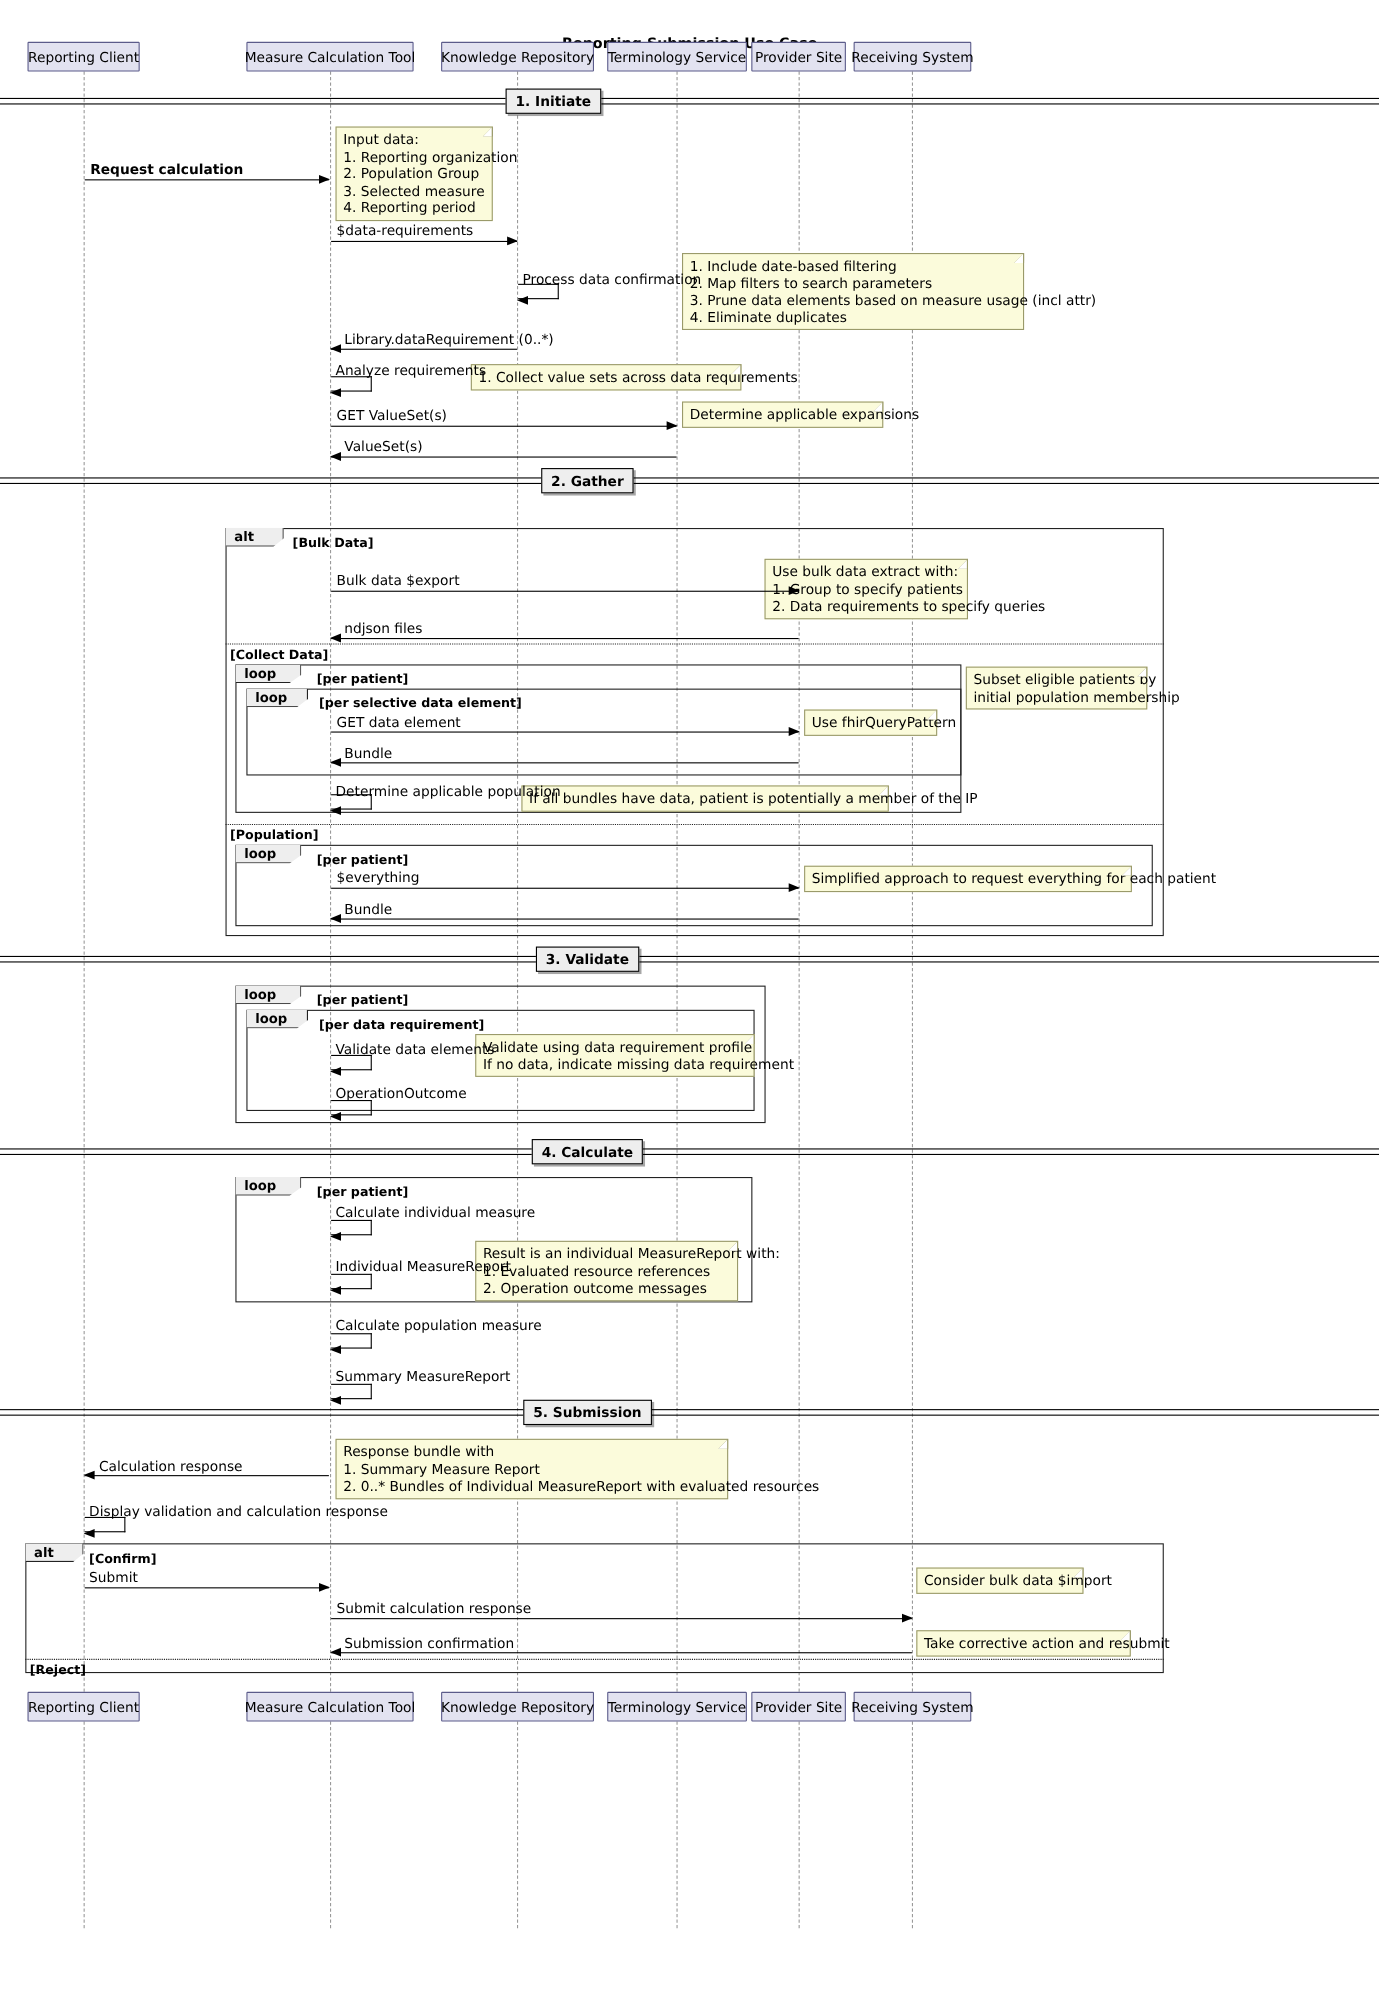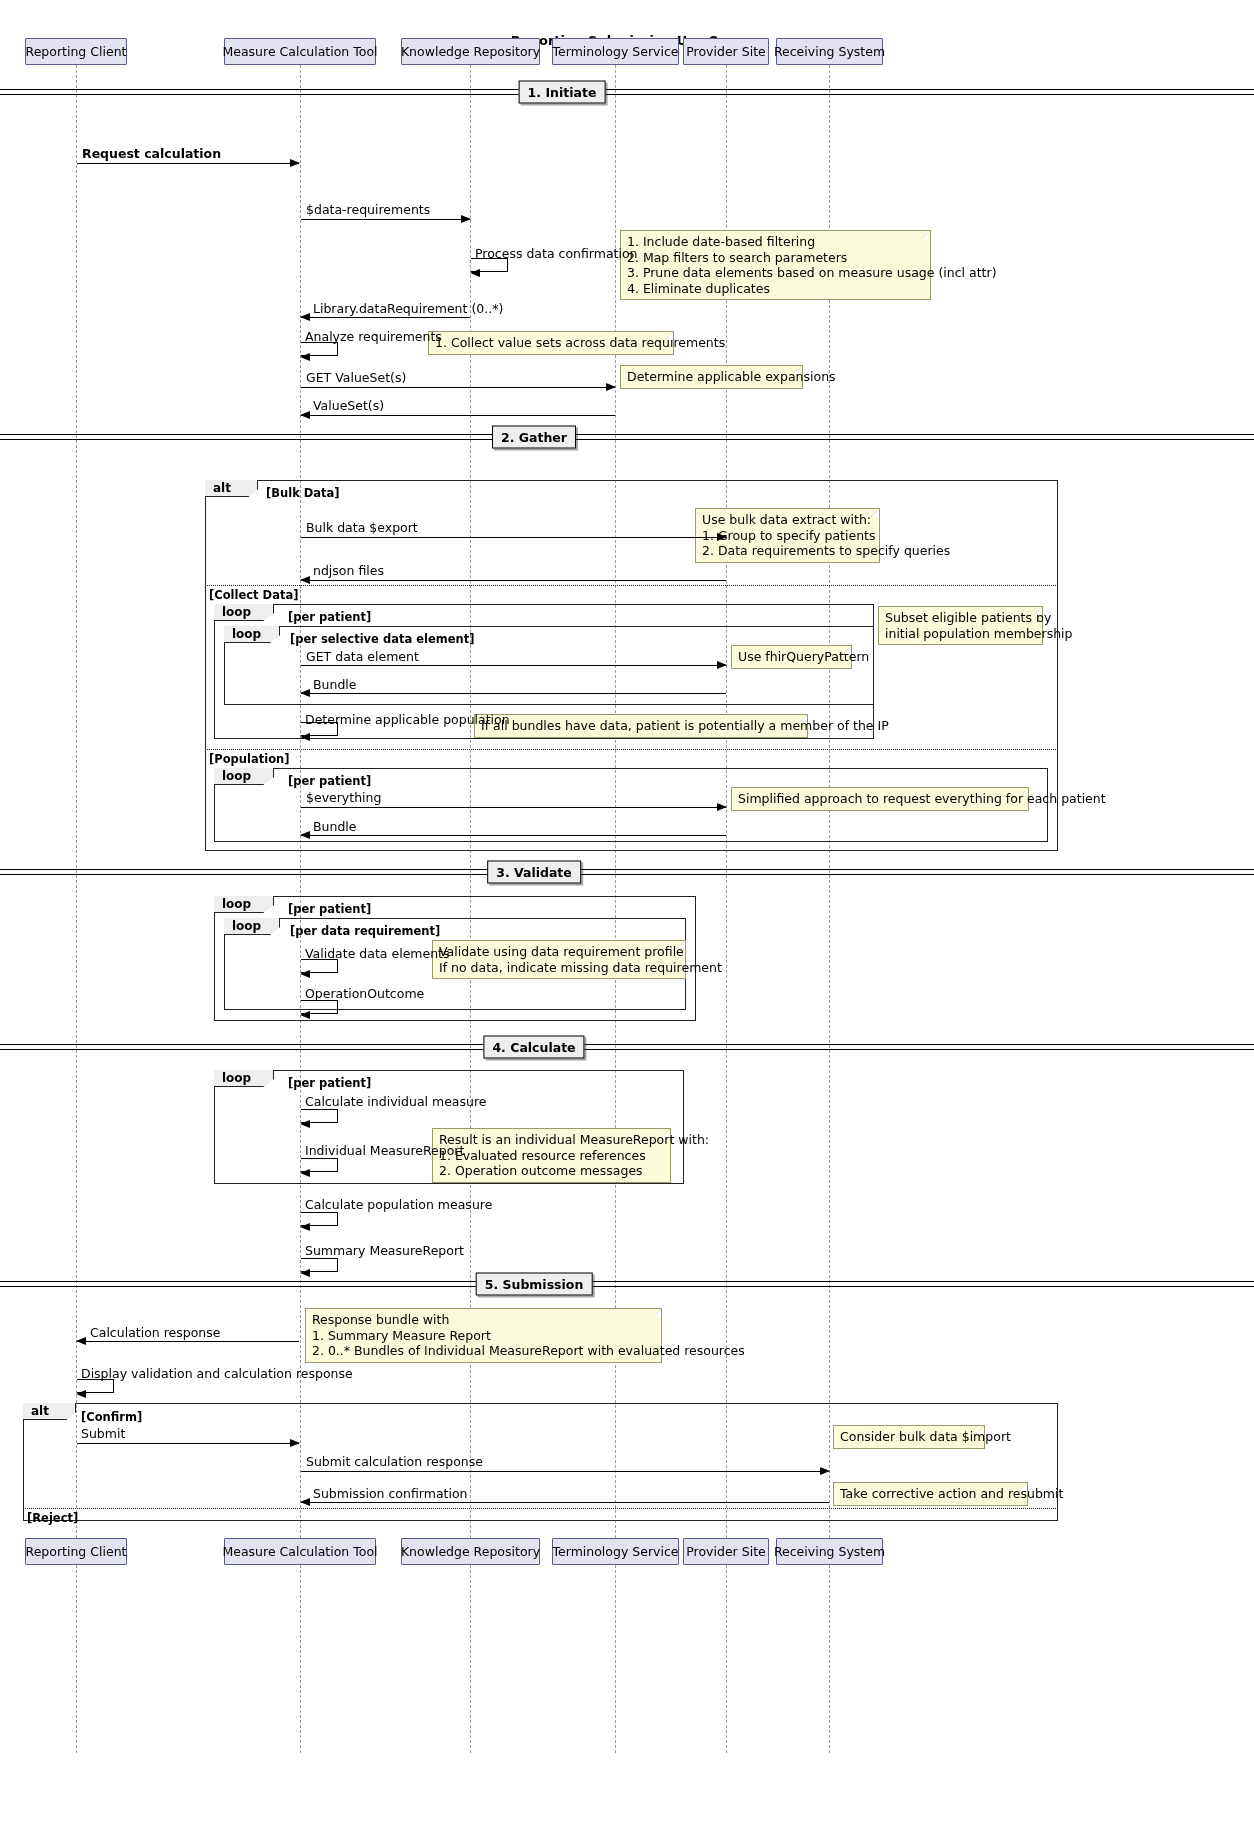--- a/index.html
+++ b/index.html
@@ -98,22 +98,27 @@
   <div class="actor" style="left:776px;top:38px;width:107px;">Receiving System</div>
 
   <div class="actor" style="left:25px;top:1538px;width:102px;">Reporting Client</div>
   <div class="actor" style="left:224px;top:1538px;width:152px;">Measure Calculation Tool</div>
   <div class="actor" style="left:401px;top:1538px;width:139px;">Knowledge Repository</div>
   <div class="actor" style="left:552px;top:1538px;width:127px;">Terminology Service</div>
   <div class="actor" style="left:683px;top:1538px;width:86px;">Provider Site</div>
   <div class="actor" style="left:776px;top:1538px;width:107px;">Receiving System</div>
 
   <div class="divider" style="top:89px;"></div>
-  <div class="divider-label" style="left:562px;top:92px;">1. Initiate</div>
-
+  <div class="divider-label" style="left:503px;top:92px;">1. Initiate</div>
+
+  <div class="note" style="left:305px;top:115px;width:143px;">Input data:
+1. Reporting organization
+2. Population Group
+3. Selected measure
+4. Reporting period</div>
 
   <div class="msg right" style="left:77px;top:163px;width:222px;">
     <span class="head"></span>
   </div>
   <div class="msg-label" style="left:82px;top:146px;font-weight:bold;">Request calculation</div>
 
   <div class="msg right" style="left:301px;top:219px;width:169px;">
     <span class="head"></span>
   </div>
   <div class="msg-label" style="left:306px;top:202px;">$data-requirements</div>

